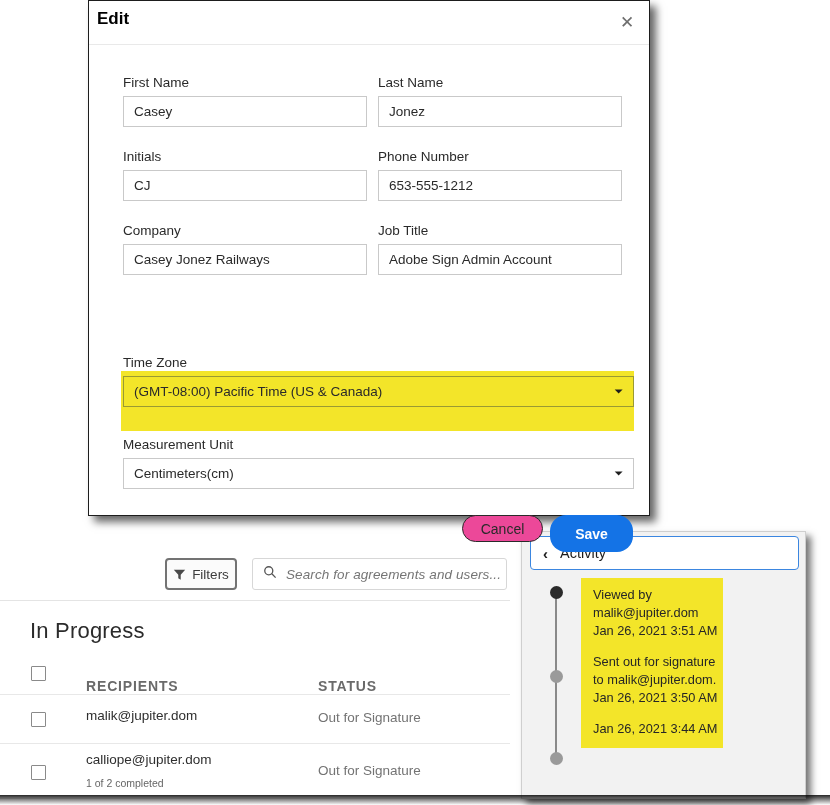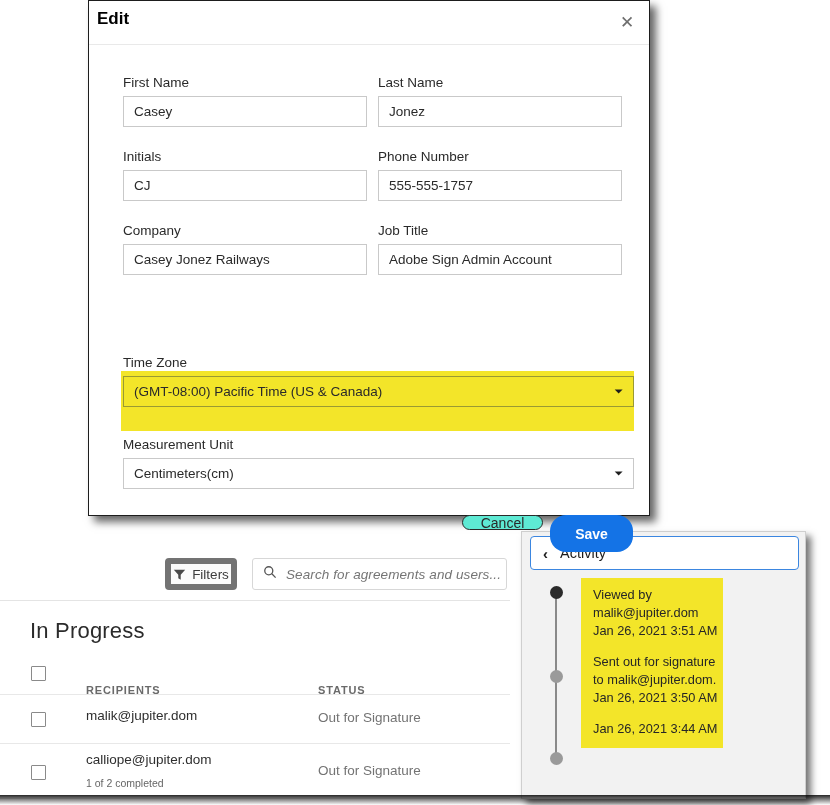--- a/index.html
+++ b/index.html
@@ -9,41 +9,41 @@
     background: #ffffff;
     font-family: "Liberation Sans", sans-serif;
     overflow: hidden;
   }
   #root { position: relative; width: 830px; height: 805px; background: #fff; }
 
   
   .page-area { position: absolute; left: 0; top: 515px; width: 830px; height: 290px; background: #fff; }
   .filters-btn {
     position: absolute; left: 165px; top: 558px; width: 72px; height: 32px;
-    border: 6px solid #737373; border-radius: 4px; background: #fbfbfb;
+    border: 2px solid #737373; border-radius: 4px; background: #fbfbfb;
     display: flex; align-items: center; justify-content: center; gap: 6px;
     font-size: 13.5px; color: #3c3c3c;
   }
   .funnel { width: 13px; height: 13px; display: block; }
   .search-box {
     position: absolute; left: 252px; top: 558px; width: 255px; height: 32px;
     border: 1px solid #d7d7d7; border-radius: 3px; background: #fff;
     display: flex; align-items: center; padding-left: 10px; gap: 9px;
   }
   .search-ph { font-size: 13.5px; font-style: italic; color: #757575; letter-spacing: .1px; }
   .hr-line { position: absolute; left: 0; width: 510px; height: 1px; background: #e4e4e4; }
 
   .section-title {
     position: absolute; left: 30px; top: 618px;
     font-size: 22px; color: #2b2b2b; font-weight: 400; letter-spacing: .2px;
   }
 
   .tbl { position: absolute; left: 0; top: 658px; width: 510px; }
   .thead { position: relative; height: 36px; }
-  .col-head { position: absolute; font-size: 11px; font-weight: 700; letter-spacing: .85px; color: #6a6a6a; top: 26px; }
+  .col-head { position: absolute; font-size: 14px; font-weight: 700; letter-spacing: .85px; color: #6a6a6a; top: 20px; }
   .col-recipients { left: 86px; }
   .col-status { left: 318px; }
 
   .chk {
     width: 15px; height: 15px; border: 1.6px solid #8a8a8a; background: #fff;
     position: absolute; border-radius: 1px;
   }
   .row { position: relative; border-top: 1px solid #e8e8e8; height: 49px; }
   .row:last-child { border-bottom: 1px solid #e8e8e8; }
   .row .chk { left: 31px; top: 17px; }
@@ -112,22 +112,22 @@
   }
   .sel.plain { border: 1px solid #c9c9c9; background: #fff; }
   .caret { font-size: 11px; color: #1d1d1d; }
 
   .hl-tz {
     position: absolute; left: 120px; top: 327px; width: 513px; height: 60px;
     background: #f3e529;
   }
 
   .btn-cancel {
-    position: absolute; left: 461px; top: 470px; width: 81px; height: 15px;
-    border: 1.4px solid #2a2a2a; border-radius: 16px; background: #5eead4;
+    position: absolute; left: 461px; top: 470px; width: 81px; height: 27px;
+    border: 1.4px solid #2a2a2a; border-radius: 16px; background: #ec4899;
     display: flex; align-items: center; justify-content: center;
     font-size: 14px; color: #2a2a2a;
   }
   .btn-save {
     position: absolute; left: 549px; top: 470px; width: 83px; height: 37px;
     border-radius: 16px; background: #1473e6;
     display: flex; align-items: center; justify-content: center;
     font-size: 14px; font-weight: bold; color: #fff;
   }
 
@@ -234,21 +234,21 @@
         <div class="inp">Jonez</div>
       </div>
 
       <div class="fld" style="left:34px; top:104px; width:244px;">
         <label>Initials</label>
         <div class="inp">CJ</div>
       </div>
 
       <div class="fld" style="left:289px; top:104px; width:244px;">
         <label>Phone Number</label>
-        <div class="inp">555-555-1757</div>
+        <div class="inp">653-555-1212</div>
       </div>
 
       <div class="fld" style="left:34px; top:178px; width:244px;">
         <label>Company</label>
         <div class="inp">Casey Jonez Railways</div>
       </div>
 
       <div class="fld" style="left:289px; top:178px; width:244px;">
         <label>Job Title</label>
         <div class="inp">Adobe Sign Admin Account</div>

